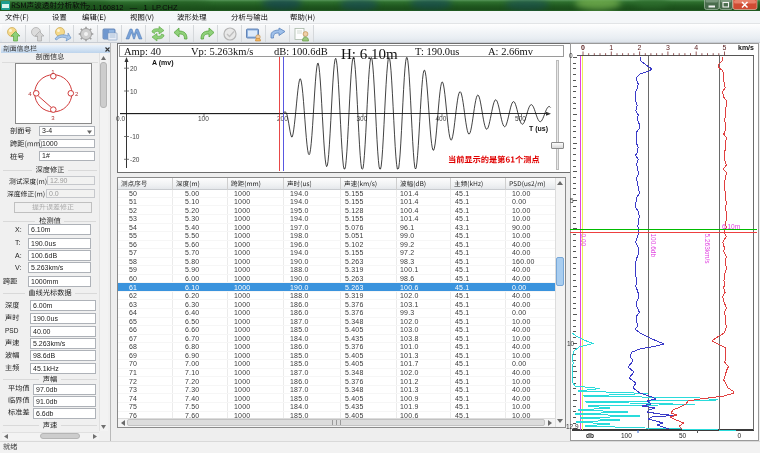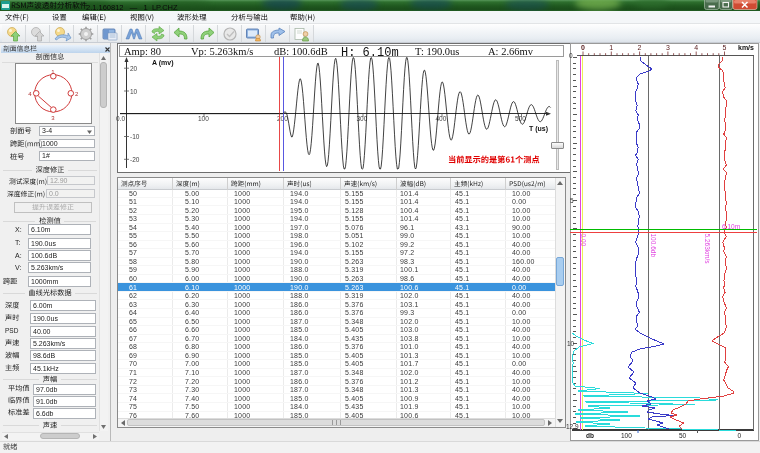--- a/index.html
+++ b/index.html
@@ -196,24 +196,24 @@
 <div class="abs" style="left:2px;top:432px;width:97px;height:8px;background:#f3f3f3;border-top:1px solid #e0e0e0"></div>
 <svg class="abs" style="left:3px;top:433px" width="6" height="6">
     <path d="M5 1 L1 3.5 L5 6 Z" fill="#707070"></path>
   </svg>
 <svg class="abs" style="left:92px;top:433px" width="6" height="6">
     <path d="M1 1 L5 3.5 L1 6 Z" fill="#707070"></path>
   </svg>
 <div class="abs" style="left:40px;top:433px;width:40px;height:6px;background:#cdcdcd;border-radius:3px;border:1px solid #b5b5b5"></div>
 <div class="abs" style="left:117px;top:43px;width:454px;height:130px;background:#fff;border:1px solid #6e6e6e"></div>
 <div class="abs" style="left:119px;top:44.5px;width:445px;height:12px;background:#fff;border:1px solid #9a9a9a"></div>
-<div class="abs" style="left:124px;top:45.5px;font-family:'Liberation Serif',serif;font-size:10.5px;color:#111">Amp: 80</div>
+<div class="abs" style="left:124px;top:45.5px;font-family:'Liberation Serif',serif;font-size:10.5px;color:#111">Amp: 40</div>
 <div class="abs" style="left:191px;top:45.5px;font-family:'Liberation Serif',serif;font-size:10.5px;color:#111">Vp: 5.263km/s</div>
 <div class="abs" style="left:274px;top:45.5px;font-family:'Liberation Serif',serif;font-size:10.5px;color:#111">dB: 100.6dB</div>
-<div class="abs" style="left:341px;top:45.5px;font-family:Liberation Mono, monospace;font-size:12px;color:#111">H: 6.10m</div>
+<div class="abs" style="left:341px;top:45.5px;font-family:Liberation Serif, serif;font-size:15px;color:#111">H: 6.10m</div>
 <div class="abs" style="left:415px;top:45.5px;font-family:'Liberation Serif',serif;font-size:10.5px;color:#111">T: 190.0us</div>
 <div class="abs" style="left:488px;top:45.5px;font-family:'Liberation Serif',serif;font-size:10.5px;color:#111">A: 2.66mv</div>
 <svg class="abs" style="left:0;top:0" width="760" height="453">
 <line x1="126.5" y1="59" x2="126.5" y2="168" stroke="#333" stroke-width="1"></line>
 <path d="M126.5 57 L124.5 62 L128.5 62 Z" fill="#333"></path>
 <line x1="120" y1="113.5" x2="548" y2="113.5" stroke="#333" stroke-width="1"></line>
 <path d="M551 113.7 L546 111.7 L546 115.7 Z" fill="#333"></path>
 <g stroke="#555" stroke-width="0.8">
 <line x1="124" y1="68.2" x2="129" y2="68.2"></line>
       <line x1="124" y1="91" x2="129" y2="91"></line>

